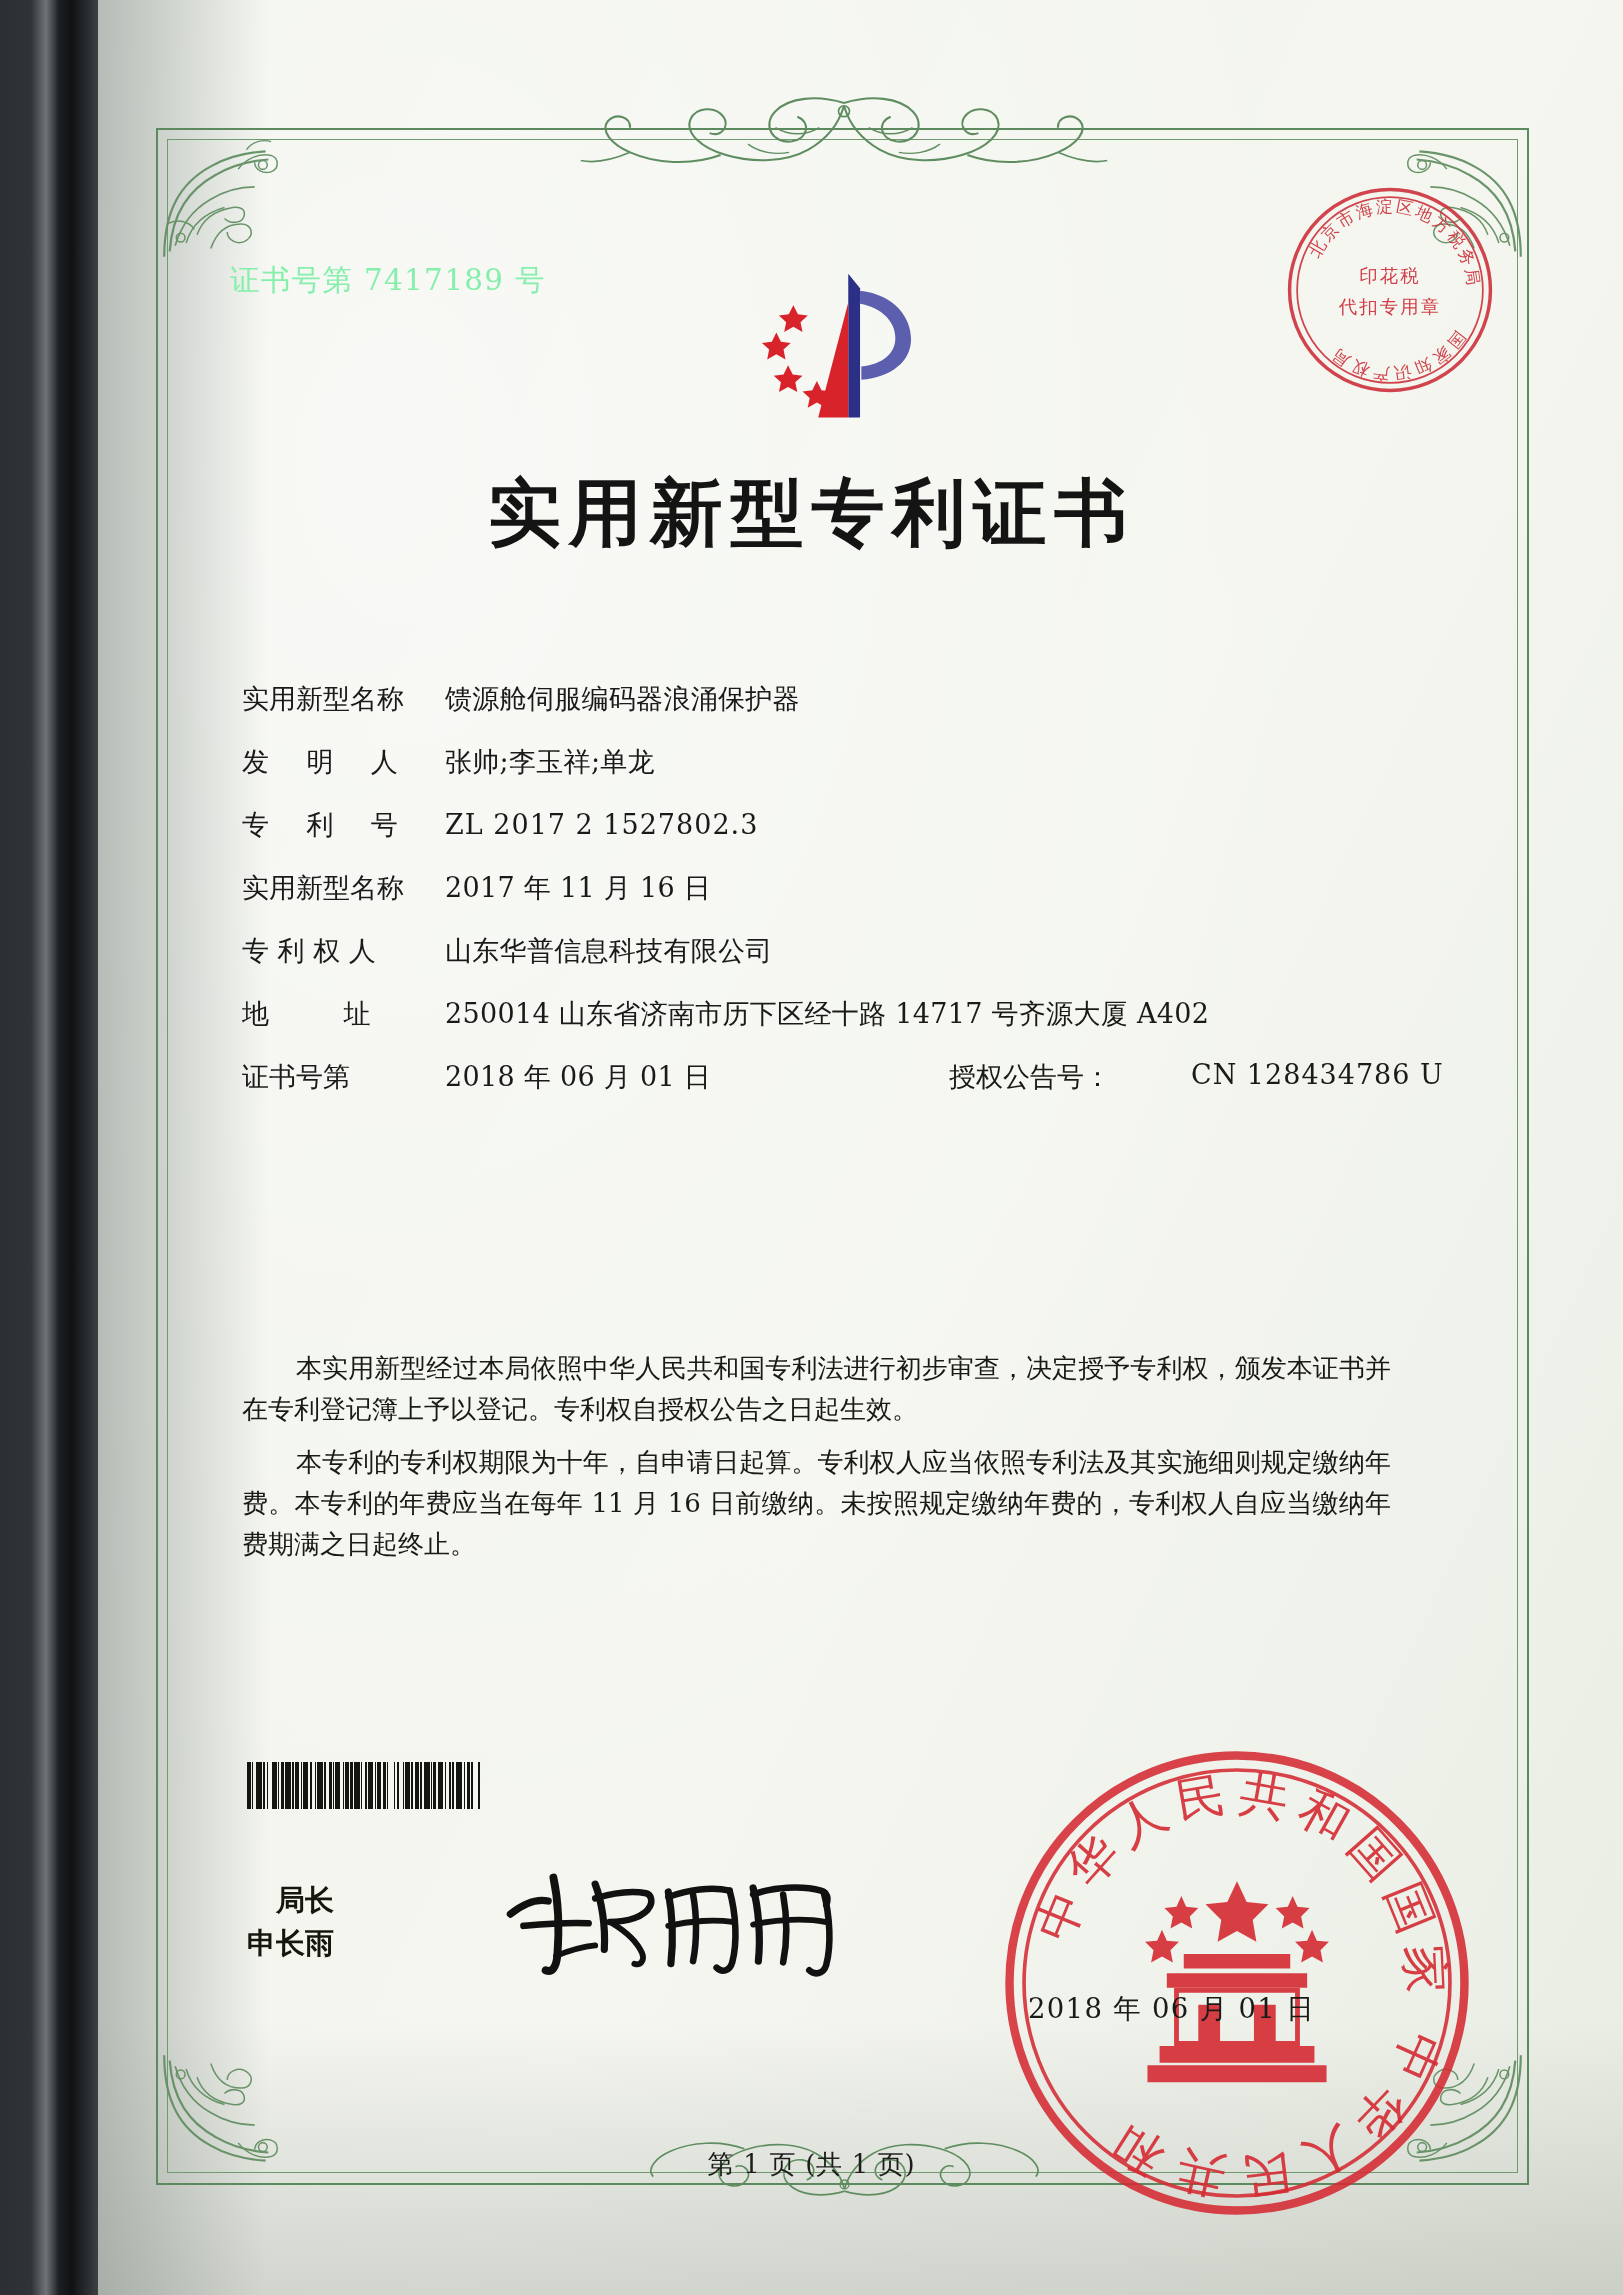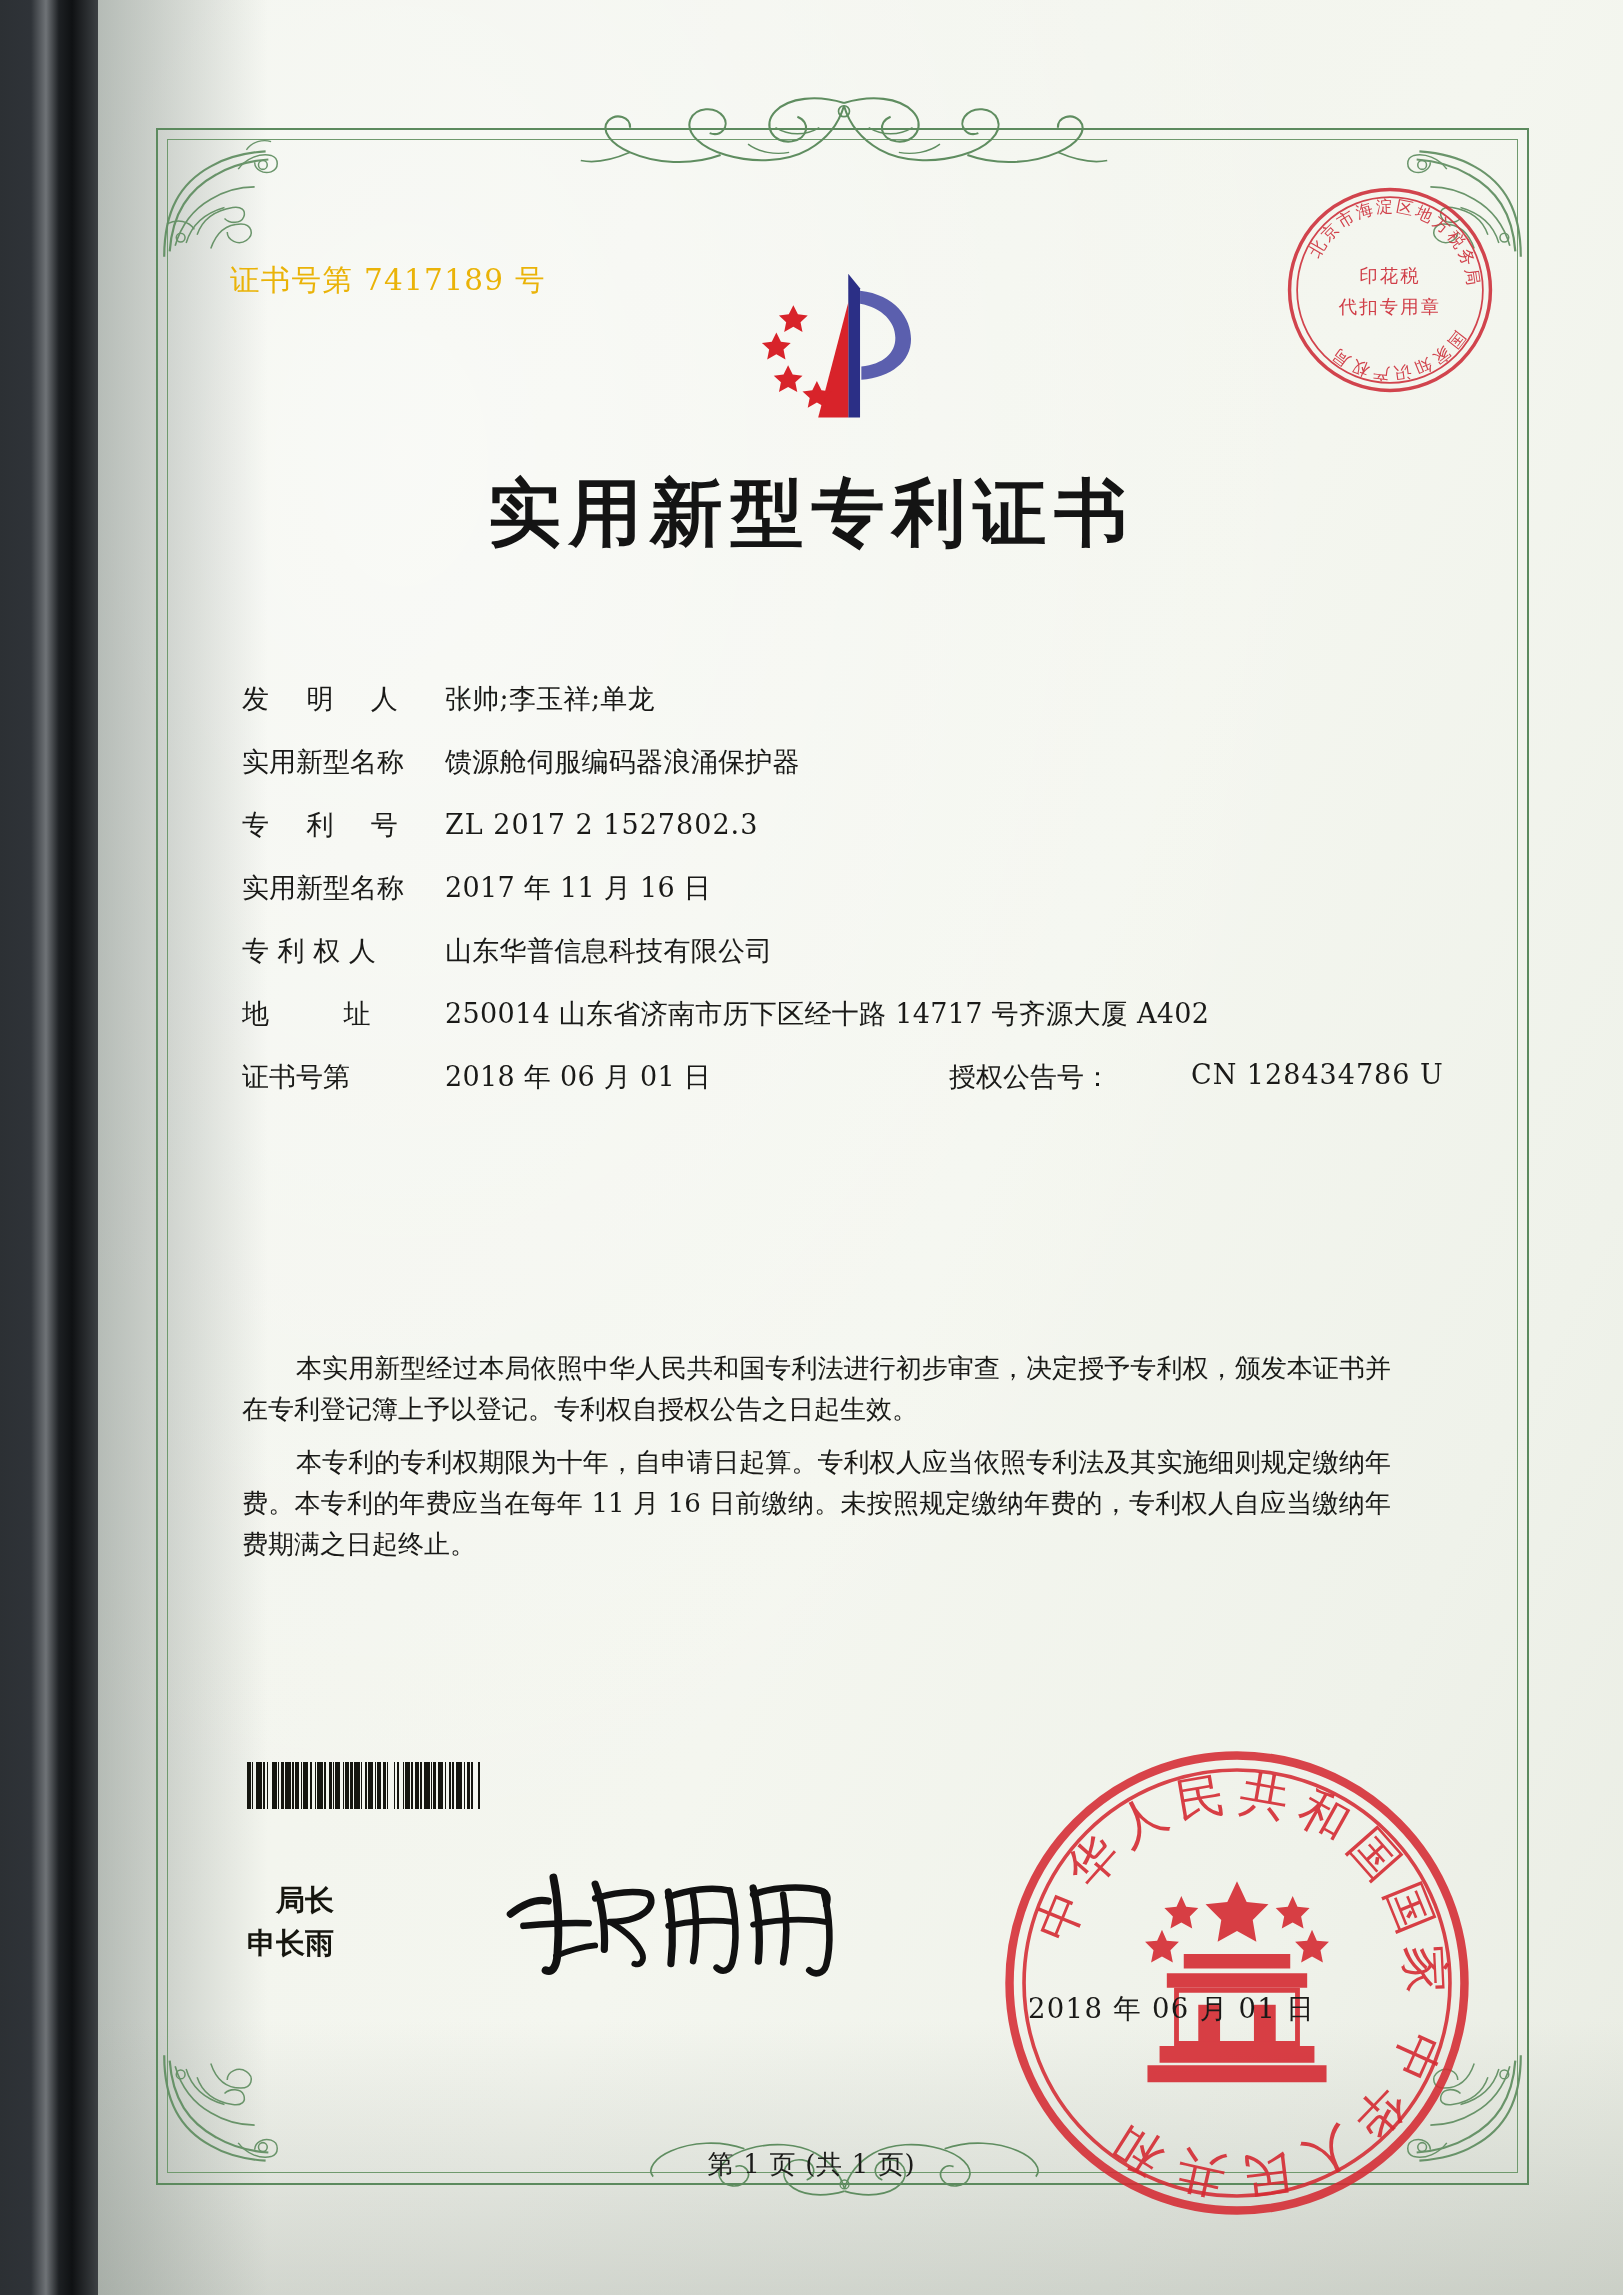--- a/index.html
+++ b/index.html
@@ -98,21 +98,21 @@
   }
   .flourish-bottom svg { width: 100%; height: 100%; display: block; }
 
   
   .cert-no {
     position: absolute;
     left: 230px;
     top: 261px;
     font-family: "DejaVu Serif", "Liberation Serif", serif;
     font-size: 29.5px;
-    color: #eab308;
+    color: #86efac;
     letter-spacing: 1.3px;
     white-space: nowrap;
   }
 
   .logo {
     position: absolute;
     left: 720px;
     top: 262px;
     width: 216px;
     height: 170px;
@@ -402,26 +402,26 @@
     </text>
     <text x="100" y="93" text-anchor="middle" font-size="17" fill="#cf3540" font-family="'DejaVu Serif', serif" letter-spacing="2" opacity="0.95">印花税</text>
     <text x="100" y="121" text-anchor="middle" font-size="17" fill="#cf3540" font-family="'DejaVu Serif', serif" letter-spacing="2" opacity="0.95">代扣专用章</text>
   </svg>
 </div>
 
 <div class="title">实用新型专利证书</div>
 
 <div class="fields">
   <div class="field-row">
+    <span class="field-label sp1">实用新型名称</span>
+    <span class="field-value">馈源舱伺服编码器浪涌保护器</span>
+  </div>
+  <div class="field-row">
     <span class="field-label sp2">发 明 人</span>
     <span class="field-value">张帅;李玉祥;单龙</span>
-  </div>
-  <div class="field-row">
-    <span class="field-label sp1">实用新型名称</span>
-    <span class="field-value">馈源舱伺服编码器浪涌保护器</span>
   </div>
   <div class="field-row">
     <span class="field-label sp2">专 利 号</span>
     <span class="field-value mono">ZL 2017 2 1527802.3</span>
   </div>
   <div class="field-row">
     <span class="field-label sp1">实用新型名称</span>
     <span class="field-value">2017 年 11 月 16 日</span>
   </div>
   <div class="field-row">

